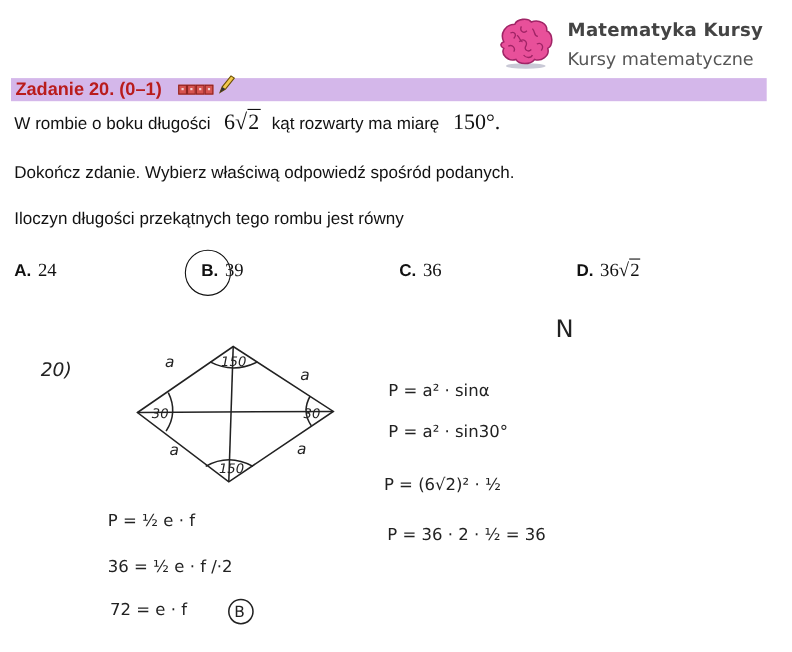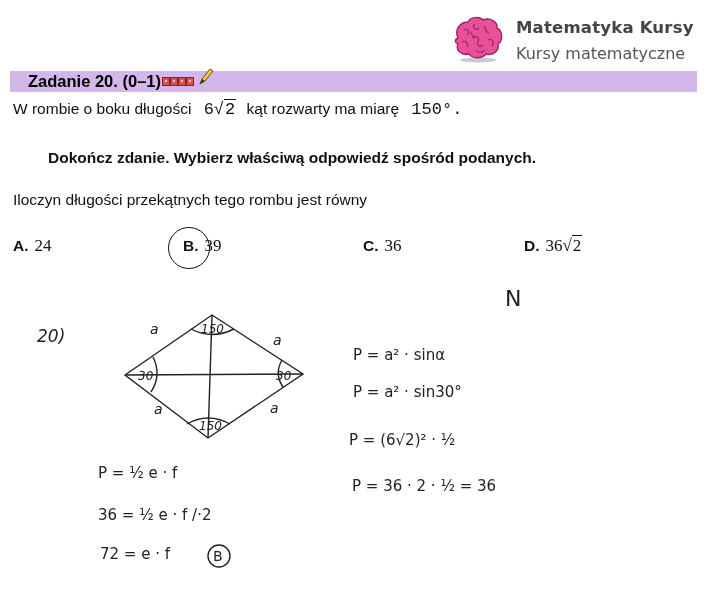--- a/index.html
+++ b/index.html
@@ -6,31 +6,31 @@
     body {
       width: 720px; height: 593px; background: #ffffff; position: relative; overflow: hidden;
       font-family: "Liberation Sans", sans-serif; color: #111;
     }
     .brand { position: absolute; left: 450px; top: 12px; width: 270px; height: 50px; }
     .brand .logo { position: absolute; left: 0; top: 2px; width: 56px; height: 50px; }
     .brand .title { position: absolute; left: 66px; top: 6px; font-family: "DejaVu Sans", sans-serif; font-weight: bold; font-size: 16.5px; color: #444; letter-spacing: 0.2px; white-space: nowrap; }
     .brand .subtitle { position: absolute; left: 66px; top: 32px; font-family: "DejaVu Sans", sans-serif; font-size: 16px; color: #555; white-space: nowrap; }
 
     .task-bar { position: absolute; left: 10px; top: 71px; width: 687px; height: 21px; background: #d4b7ea; }
-    .task-bar .task-title { position: absolute; left: 18px; top: 1px; font-weight: bold; font-size: 16.5px; color: #000000; white-space: nowrap; }
+    .task-bar .task-title { position: absolute; left: 4px; top: 1px; font-weight: bold; font-size: 16.5px; color: #b91c1c; white-space: nowrap; }
     .task-bar .score-boxes { position: absolute; left: 152px; top: 6px; display: flex; }
     .task-bar .score-boxes span { width: 8px; height: 9px; background: #d6534f; border: 1px solid #8e2420; margin-right: 0; box-sizing: border-box; position: relative; }
     .task-bar .score-boxes span::after { content: ""; position: absolute; left: 2px; top: 2px; width: 2px; height: 2px; background: #f3d0cf; }
     .task-bar .pencil { position: absolute; left: 188px; top: -4px; width: 16px; height: 20px; }
 
     .text-line { position: absolute; left: 13px; font-size: 15.5px; white-space: nowrap; }
-    .math { font-family: Liberation Mono, monospace; font-size: 17px; }
+    .math { font-family: Liberation Serif, serif; font-size: 20px; }
     .sqrt { display: inline-block; }
     .sqrt .rad { border-top: 1px solid #111; padding: 0 1px; }
-    .bold { font-weight: bold; margin-left: 35px; }
+    .bold { font-weight: normal; }
 
     .answers { position: absolute; top: 236px; left: 0; width: 636px; height: 26px; }
     .answer { position: absolute; top: 0; white-space: nowrap; font-size: 15.5px; }
     .answer .letter { font-weight: bold; margin-right: 6px; }
     .answer .val { font-family: "Liberation Serif", serif; font-size: 17px; }
     .circle-b { position: absolute; left: 168px; top: 227px; width: 40px; height: 40px; border: 1.5px solid #111; border-radius: 50%; }
 
     svg.hand { position: absolute; left: 0; top: 0; }
     .hw { font-family: "DejaVu Sans", sans-serif; fill: #222; }
   </style>

